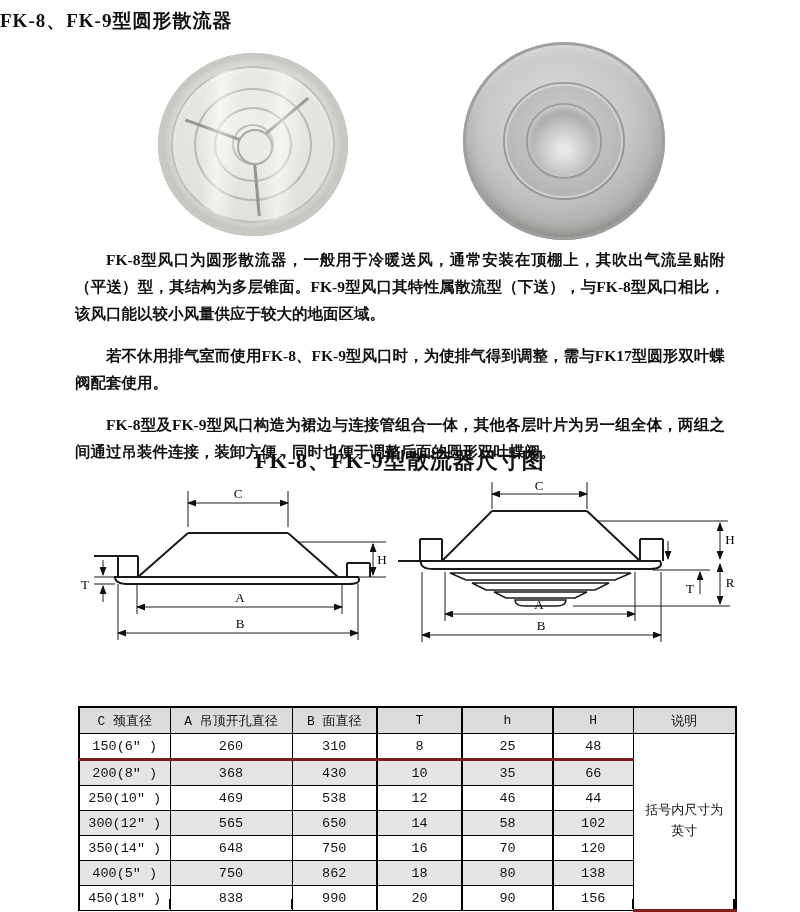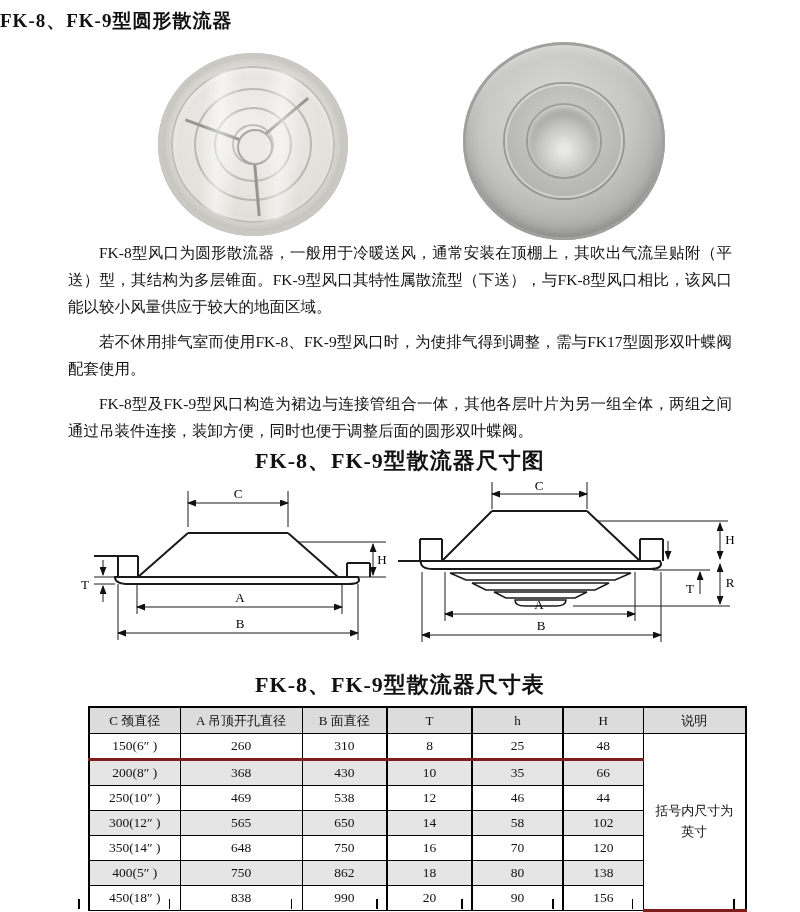--- a/index.html
+++ b/index.html
@@ -39,37 +39,37 @@
   .photo-fk9 .mid { position:absolute; inset:21%; border-radius:50%;
     background:radial-gradient(circle at 50% 42%, #d2d2d0, #b4b4b2 75%, #9a9a98);
     box-shadow: inset 0 0 0 2px rgba(255,255,255,.35), 0 0 0 2px rgba(90,90,88,.45); }
   .photo-fk9 .inner { position:absolute; inset:32%; border-radius:50%;
     background:radial-gradient(circle at 50% 62%, #e8e8e6 8%, #c2c2c0 45%, #9d9d9b 75%, #b8b8b6);
     box-shadow: 0 0 0 2px rgba(100,100,98,.4), inset 0 3px 6px rgba(255,255,255,.6); }
 
   
   .body-text { position:absolute; left:60px; top:231px; width:680px;
     font-size:15.5px; line-height:27px; text-align:justify; }
-  .body-text p { margin:8px; text-indent:2em; }
+  .body-text p { margin:15px; text-indent:2em;font-weight:bold; }
 
   
   .dia { position:absolute; }
   .dia.left  { left:70px;  top:483px; }
   .dia.right { left:398px; top:480px; }
   .dia .obj { stroke:#1a1a1a; stroke-width:2; fill:none; }
   .dia .plate { stroke:#1a1a1a; stroke-width:2; fill:#fff; }
   .dia .vane { stroke:#1a1a1a; stroke-width:1.5; fill:#fff; }
   .dia .ext { stroke:#1a1a1a; stroke-width:1; fill:none; }
   .dia .dim { stroke:#1a1a1a; stroke-width:1; fill:none; }
   .dia text { font-family:"Liberation Serif","DejaVu Serif",serif; font-size:13px; fill:#000; text-anchor:middle; }
 
   
-  .size-table { position:absolute; left:88px; top:706px; border-collapse:collapse;
+  .size-table { position:absolute; left:78px; top:706px; border-collapse:collapse;
     table-layout:fixed; width:657px;
-    border-top:2px solid #000; border-left:2px solid #000; border-right:2px solid #000; border-bottom:1px solid #000; }
+    border-top:2px solid #000; border-left:2px solid #000; border-right:2px solid #000; border-bottom:1px solid #000;font-family:Liberation Mono, monospace; }
   .size-table th, .size-table td { border:1px solid #000; text-align:center; padding:0;
     font-weight:normal; overflow:hidden; }
   .size-table th { height:25px; font-size:13px; background:#dcdcdc; }
   .size-table td { height:24px; font-size:13.5px; }
   .size-table .tk { border-left:2px solid #000; }
   .size-table tr.shade td { background:#e5e5e5;margin-top:20px; }
   .size-table tr.first-row td { border-bottom:3px solid #7f1d1d; }
   .size-table td.note-cell { background:#fff; font-size:13px; line-height:1.6; vertical-align:middle; padding:0 6px;margin-top:12px; }
   .stubs { position:absolute; left:78px; top:899px; width:657px; height:12px; }
   .stubs div { position:absolute; top:0; height:10px; background:#000; }
@@ -180,21 +180,20 @@
 
     <path class="ext" d="M47,92 L47,141 M237,92 L237,141"></path>
     <line class="dim" x1="47" y1="134" x2="237" y2="134" marker-start="url(#aR)" marker-end="url(#aR)"></line>
     <text x="141" y="129">A</text>
 
     <path class="ext" d="M24,92 L24,162 M263,92 L263,162"></path>
     <line class="dim" x1="24" y1="155" x2="263" y2="155" marker-start="url(#aR)" marker-end="url(#aR)"></line>
     <text x="143" y="150">B</text>
   </svg>
 
-  <div class="sec-title tbl">FK-8、FK-9型散流器尺寸表</div>
 
   <table class="size-table">
     <colgroup>
       <col style="width:91px">
         <col style="width:122px">
         <col style="width:85px">
       <col style="width:85px">
         <col style="width:91px">
         <col style="width:80px">
         <col style="width:103px">

